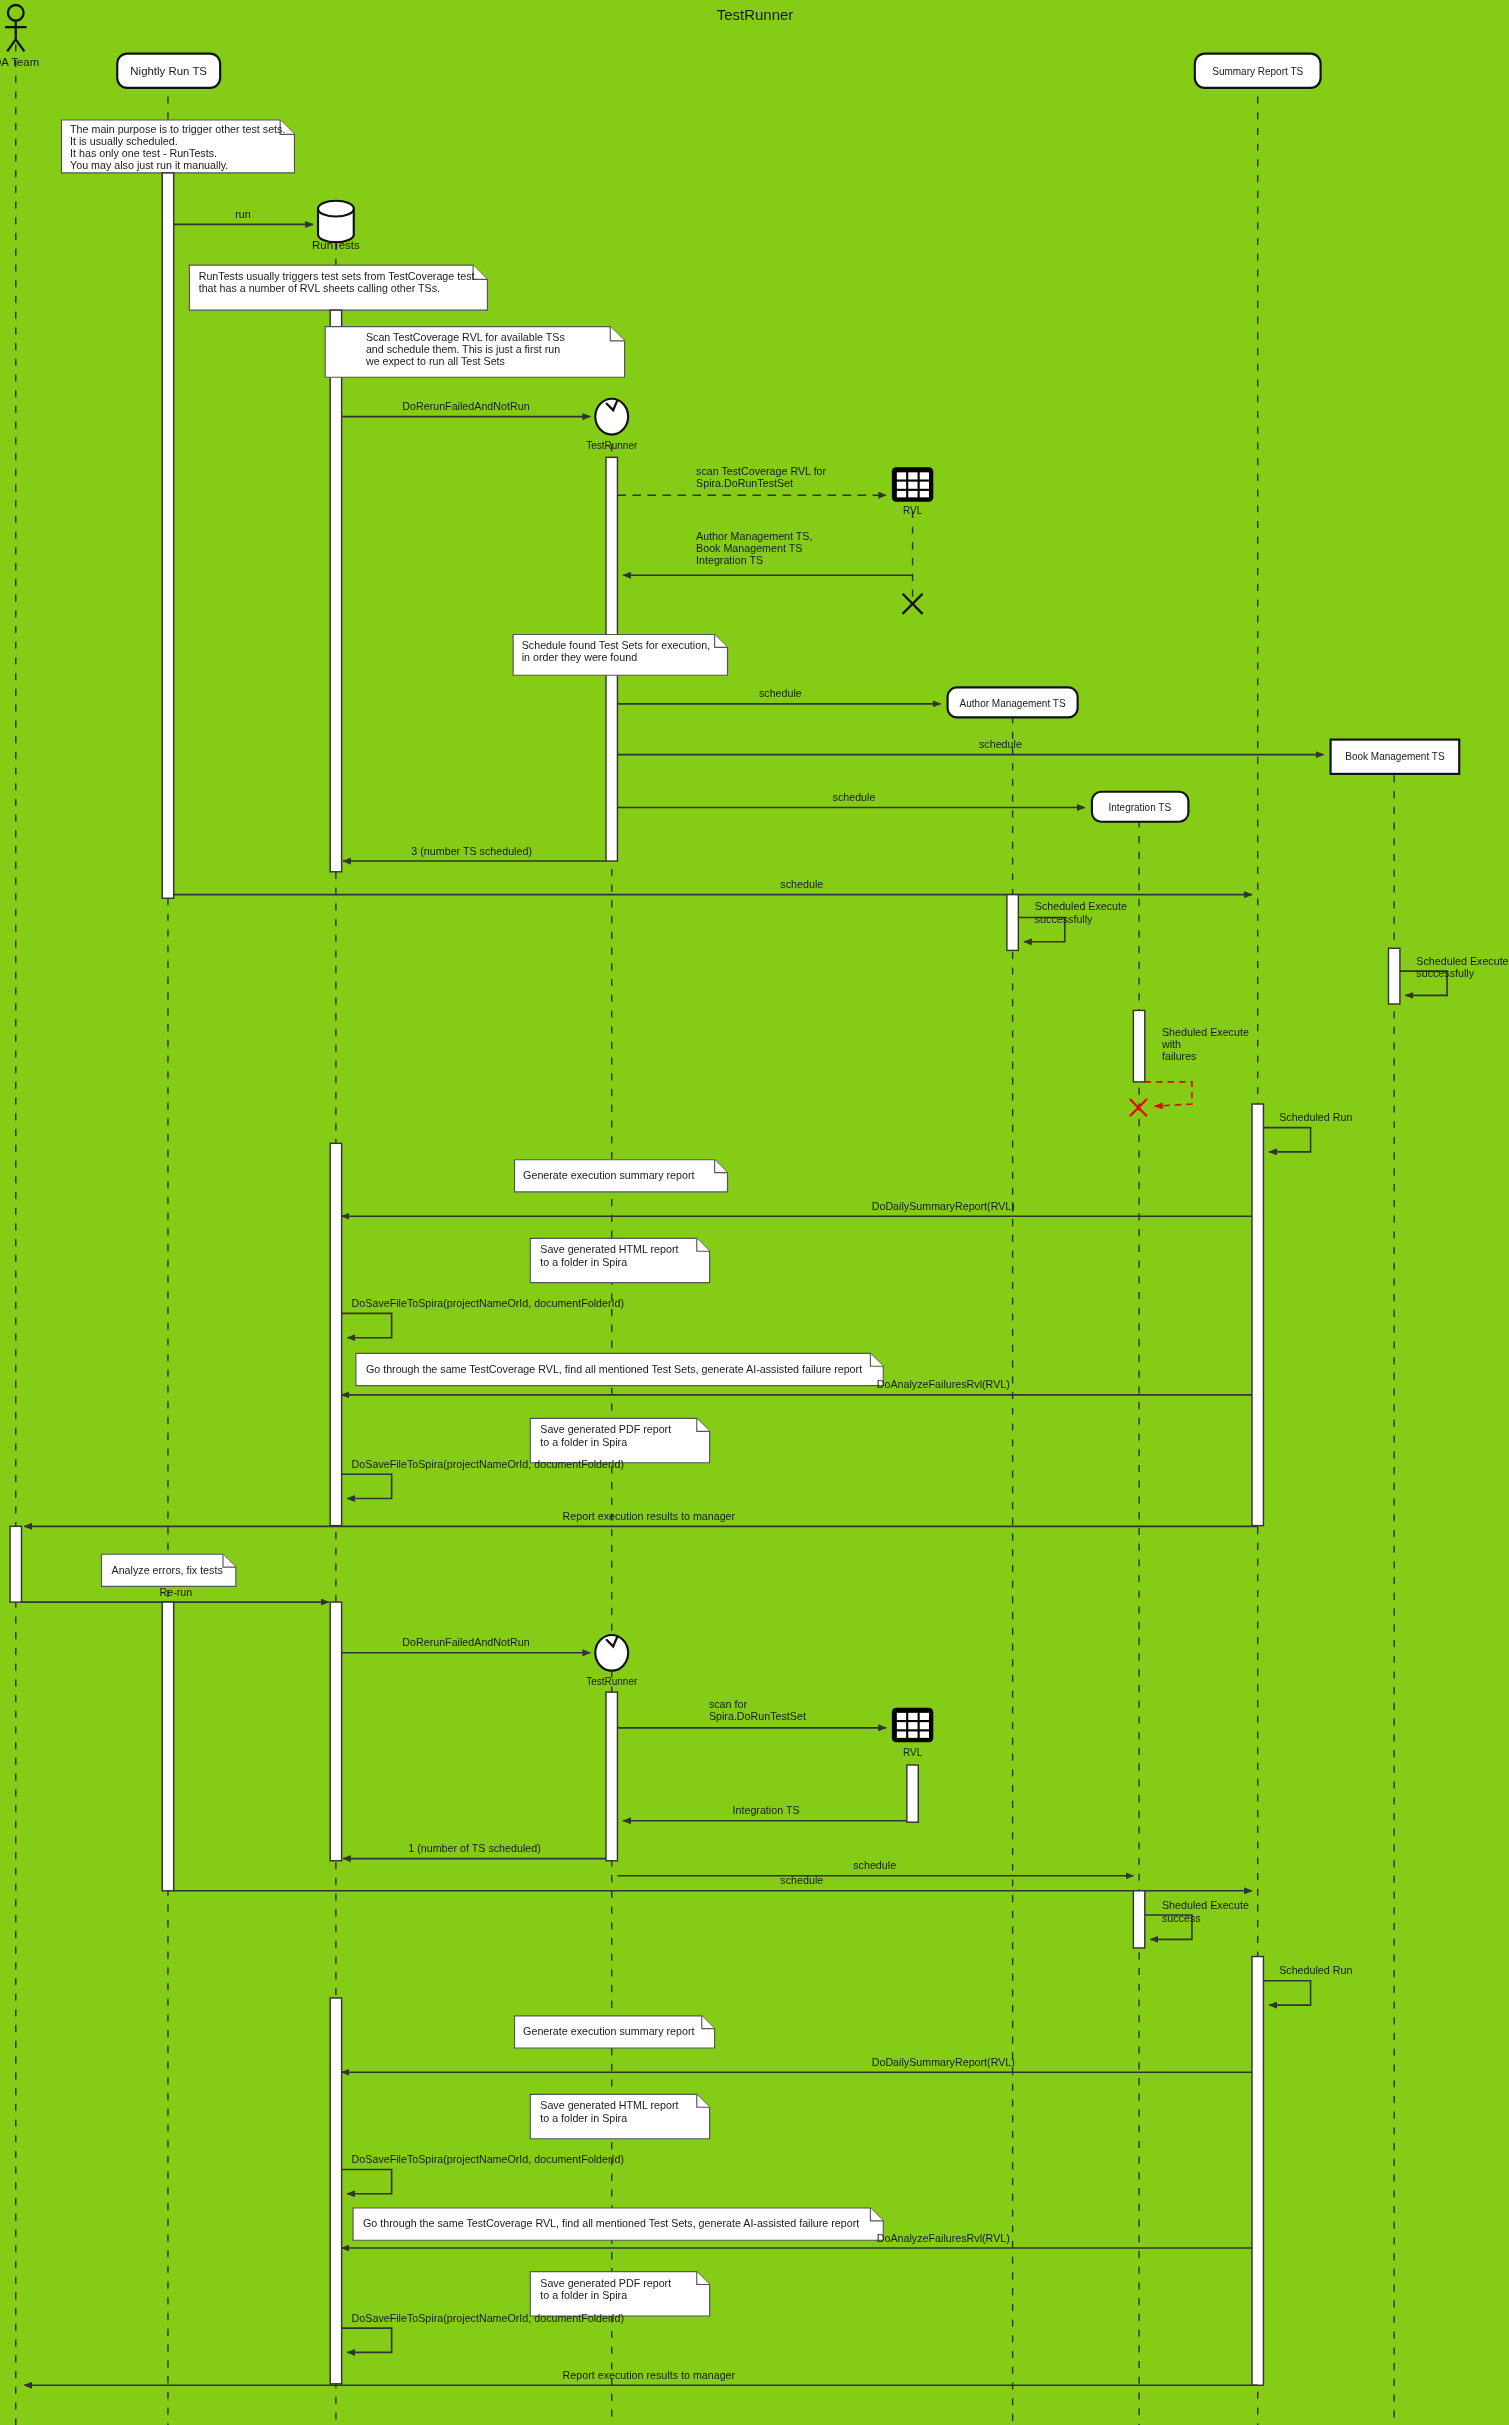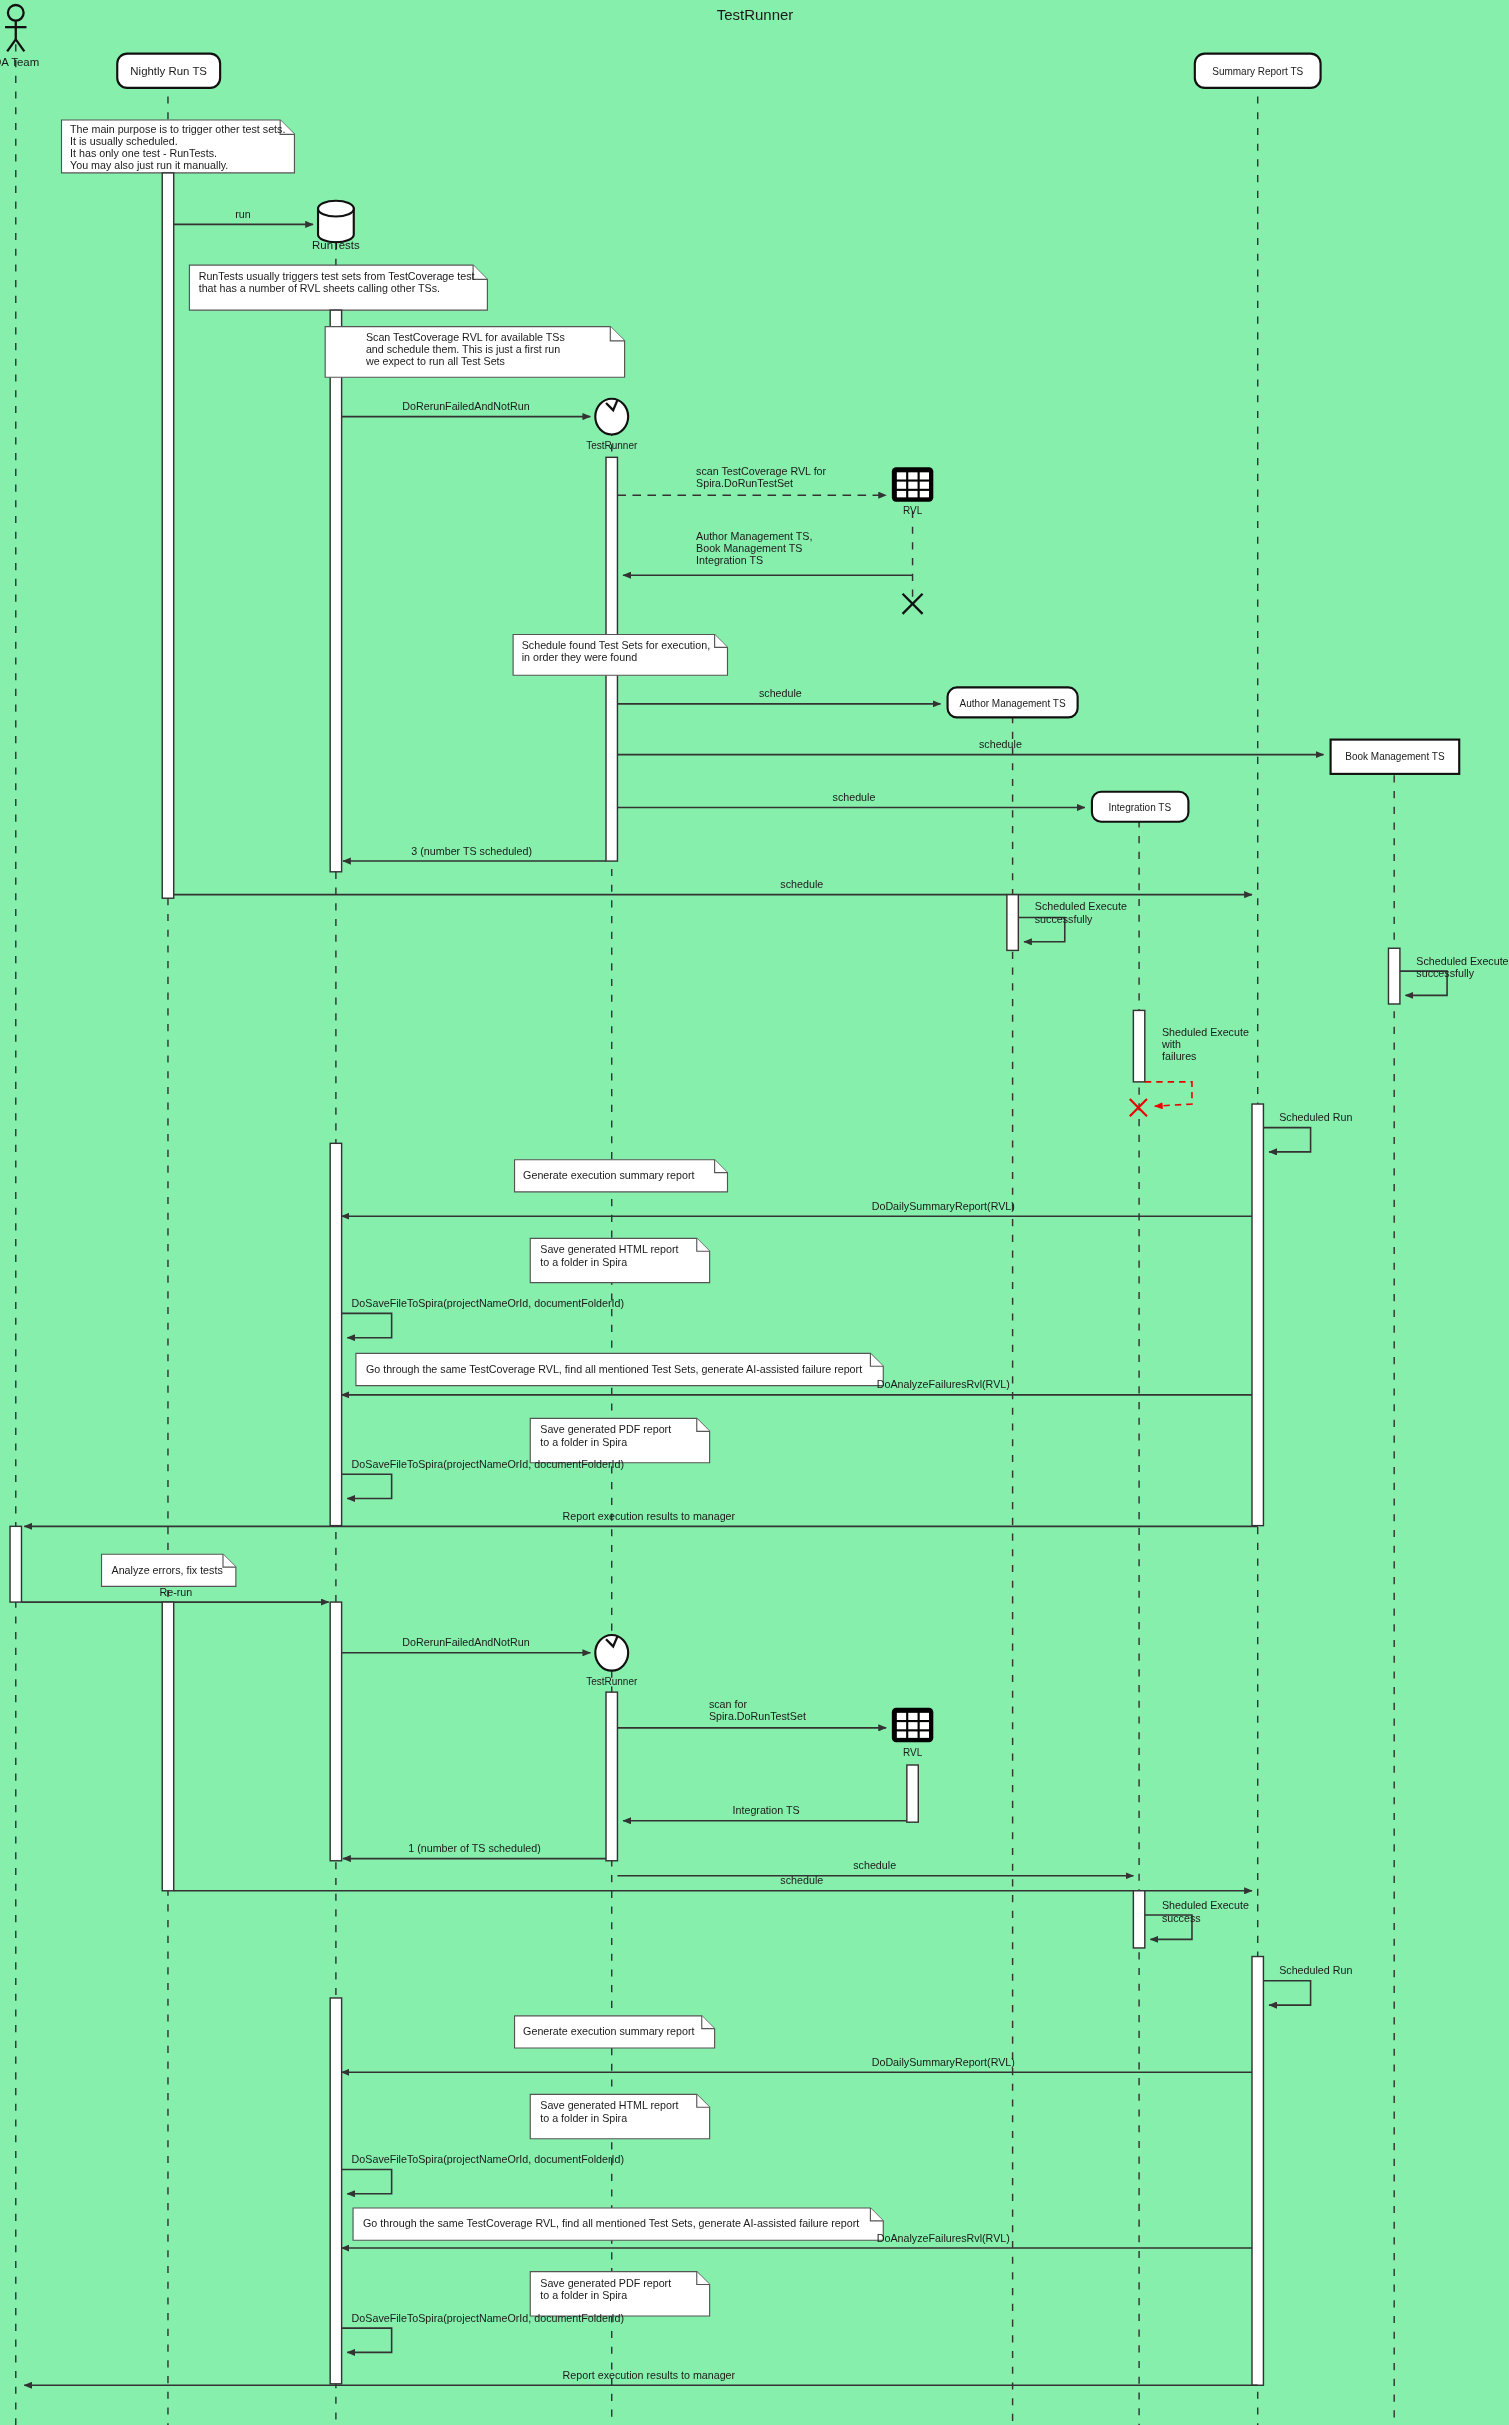--- a/index.html
+++ b/index.html
@@ -5,21 +5,21 @@
   * { box-sizing: border-box; }
   html, body {
     margin: 0; padding: 0;
     background: #ffffff;
     font-family: "Liberation Sans", sans-serif;
   }
   #canvas {
     position: relative;
     width: 1510px;
     height: 2426px;
-    background: #86efac;
+    background: #84cc16;
     overflow: hidden;
   }
   svg.layer {
     position: absolute;
     top: 0; left: 0;
     width: 1510px;
     height: 2426px;
     pointer-events: none;
   }
   svg.layer * { pointer-events: auto; }

